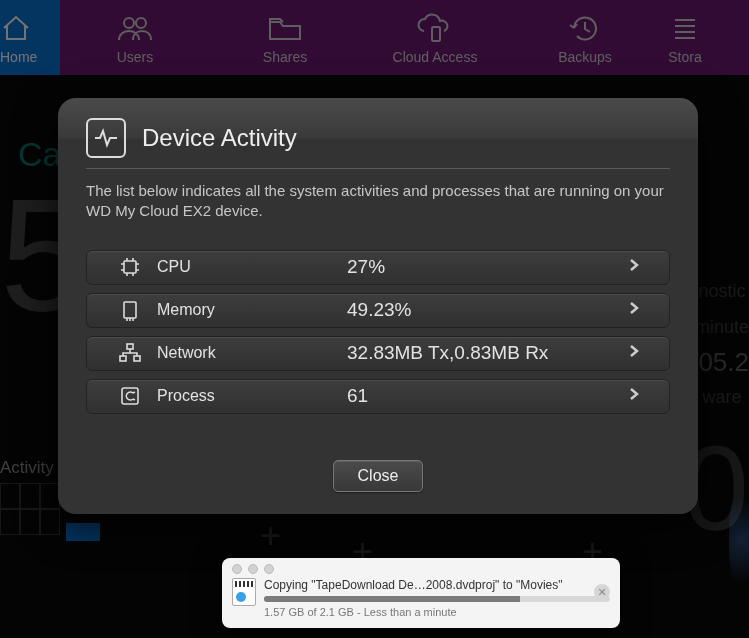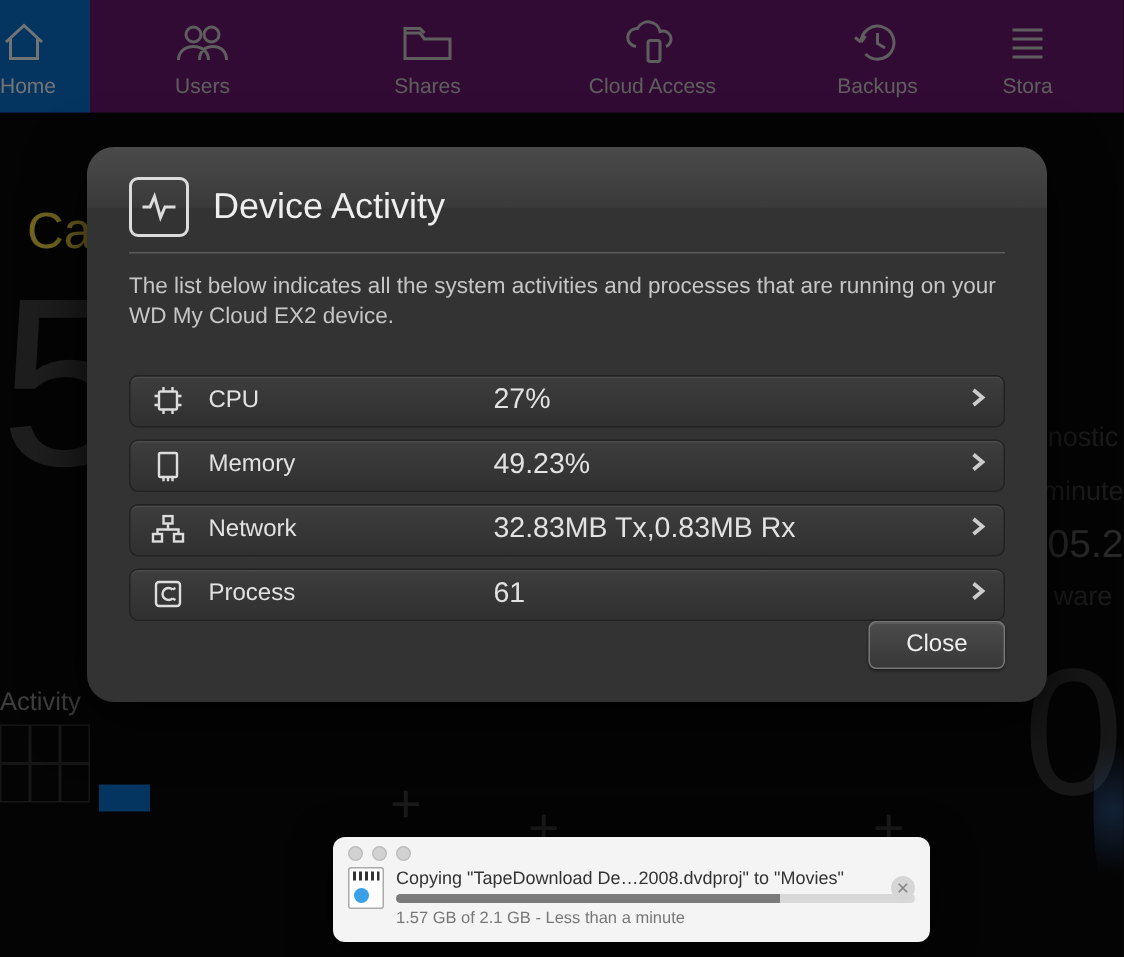--- a/index.html
+++ b/index.html
@@ -11,21 +11,21 @@
 .topnav-item { flex: 0 0 150px; display: flex; flex-direction: column; align-items: center; justify-content: center; color: #d0d0d0; font-size: 14px; gap: 4px; cursor: pointer; }
 .topnav-item.active { background: #0b74d6; color: #fff; }
 .topnav-item.first { flex: 0 0 60px; align-items: flex-start; padding-left: 0; }
 .topnav-item .icon-wrap { height: 34px; display: flex; align-items: center; justify-content: center; }
 .topnav-item svg { stroke: #d0d0d0; fill: none; stroke-width: 2; }
 .topnav-item.active svg { stroke: #fff; }
 .topnav-item.last { flex: 0 0 50px; }
 
 
 .bg-layer { position: absolute; inset: 75px 0 0 0; color: #3b3b3b; }
-.cap-text { position: absolute; top: 60px; left: 18px; font-size: 34px; font-weight: 300; color: #fde047; }
+.cap-text { position: absolute; top: 60px; left: 18px; font-size: 34px; font-weight: 300; color: #0f766e; }
 .big5 { position: absolute; top: 100px; left: 0; font-size: 160px; font-weight: 400; color: #444; line-height: 1; }
 .right-words { position: absolute; right: 0; top: 198px; color: #3d3d3d; font-size: 18px; line-height: 36px; text-align: center; }
 .right-partial { position: absolute; right: 0; top: 258px; color: #5b5b5b; font-size: 26px; }
 .big0 { position: absolute; right: 0; bottom: 90px; font-size: 120px; color: #333; line-height: 1; }
 .activity-label { position: absolute; left: 0; top: 383px; color: #8b8b8b; font-size: 17px; }
 .activity-graph { position: absolute; left: 0; top: 408px; width: 60px; height: 52px; display: grid; grid-template-columns: repeat(3,1fr); grid-template-rows: repeat(2,1fr); }
 .activity-graph div { border: 1px solid #333; }
 .blue-square { position: absolute; left: 66px; top: 448px; width: 34px; height: 18px; background: #0b74d6; }
 .plus { position: absolute; color: #3a3a3a; font-size: 36px; font-weight: 300; }
 
@@ -33,28 +33,28 @@
 .dim { position: absolute; inset: 0; background: rgba(0,0,0,0.55); }
 
 
 .modal { position: absolute; left: 58px; top: 98px; width: 640px; background: linear-gradient(#4a4a4a,#3a3a3a 40px,#333 41px,#333); border-radius: 18px; box-shadow: 0 10px 40px rgba(0,0,0,0.8); padding: 20px 28px 22px 28px; color: #e6e6e6; }
 .modal-header { display: flex; align-items: center; gap: 16px; margin-bottom: 10px; }
 .modal-header .hicon { width: 40px; height: 40px; border: 2px solid #dcdcdc; border-radius: 6px; display: flex; align-items: center; justify-content: center; }
 .modal-title { font-size: 24px; font-weight: 400; color: #eee; }
 .modal-desc { border-top: 1px solid #5a5a5a; padding-top: 12px; font-size: 15px; color: #c6c6c6; line-height: 1.35; margin-bottom: 28px; }
 
 .stat-list { display: flex; flex-direction: column; gap: 8px; }
-.stat-row { background: linear-gradient(#3d3d3d,#303030); border: 1px solid #222; border-radius: 6px; height: 35px; display: flex; align-items: center; padding: 0 12px; cursor: pointer; box-shadow: inset 0 1px 0 rgba(255,255,255,0.08); }
+.stat-row { background: linear-gradient(#3d3d3d,#303030); border: 1px solid #222; border-radius: 6px; height: 35px; display: flex; align-items: center; padding: 0 30px; cursor: pointer; box-shadow: inset 0 1px 0 rgba(255,255,255,0.08); }
 .stat-row .ricon { width: 26px; display: flex; justify-content: center; margin-right: 14px; }
 .stat-row .ricon svg { stroke: #ddd; fill: none; stroke-width: 1.6; }
 .stat-label { width: 190px; font-size: 16px; color: #e2e2e2; }
 .stat-value { flex: 1; font-size: 19px; color: #e2e2e2; }
 .stat-chevron { color: #ccc; }
 
-.modal-footer { display: flex; justify-content: flex-end; }
+.modal-footer { display: flex; justify-content: center; margin-top: 46px; }
 .close-btn { background: linear-gradient(#4b4b4b,#383838); border: 1px solid #777; border-radius: 5px; color: #eee; font-size: 16px; padding: 6px 24px; cursor: pointer; box-shadow: inset 0 1px 0 rgba(255,255,255,0.1), 0 1px 2px rgba(0,0,0,0.4); }
 
 
 .copywin { position: absolute; left: 222px; top: 558px; width: 398px; height: 70px; background: #f4f4f4; border-radius: 8px; box-shadow: 0 6px 28px rgba(0,0,0,0.7); padding: 6px 10px 8px 10px; font-size: 12px; color: #444; }
 .traffic { display: flex; gap: 6px; margin-bottom: 4px; }
 .tl { width: 10px; height: 10px; border-radius: 50%; background: #d2d2d2; border: 1px solid #bdbdbd; }
 .copy-body { display: flex; align-items: flex-start; gap: 8px; position: relative; }
 .fileicon { width: 24px; height: 28px; background: #fff; border: 1px solid #aaa; border-radius: 2px; position: relative; overflow: hidden; }
 .fileicon::before { content: ""; position: absolute; top: 2px; left: 2px; right: 2px; height: 6px; background: repeating-linear-gradient(90deg,#333 0 2px,#fff 2px 4px); }
 .fileicon::after { content: ""; position: absolute; bottom: 3px; left: 3px; width: 10px; height: 10px; border-radius: 50%; background: #3aa0e8; }

